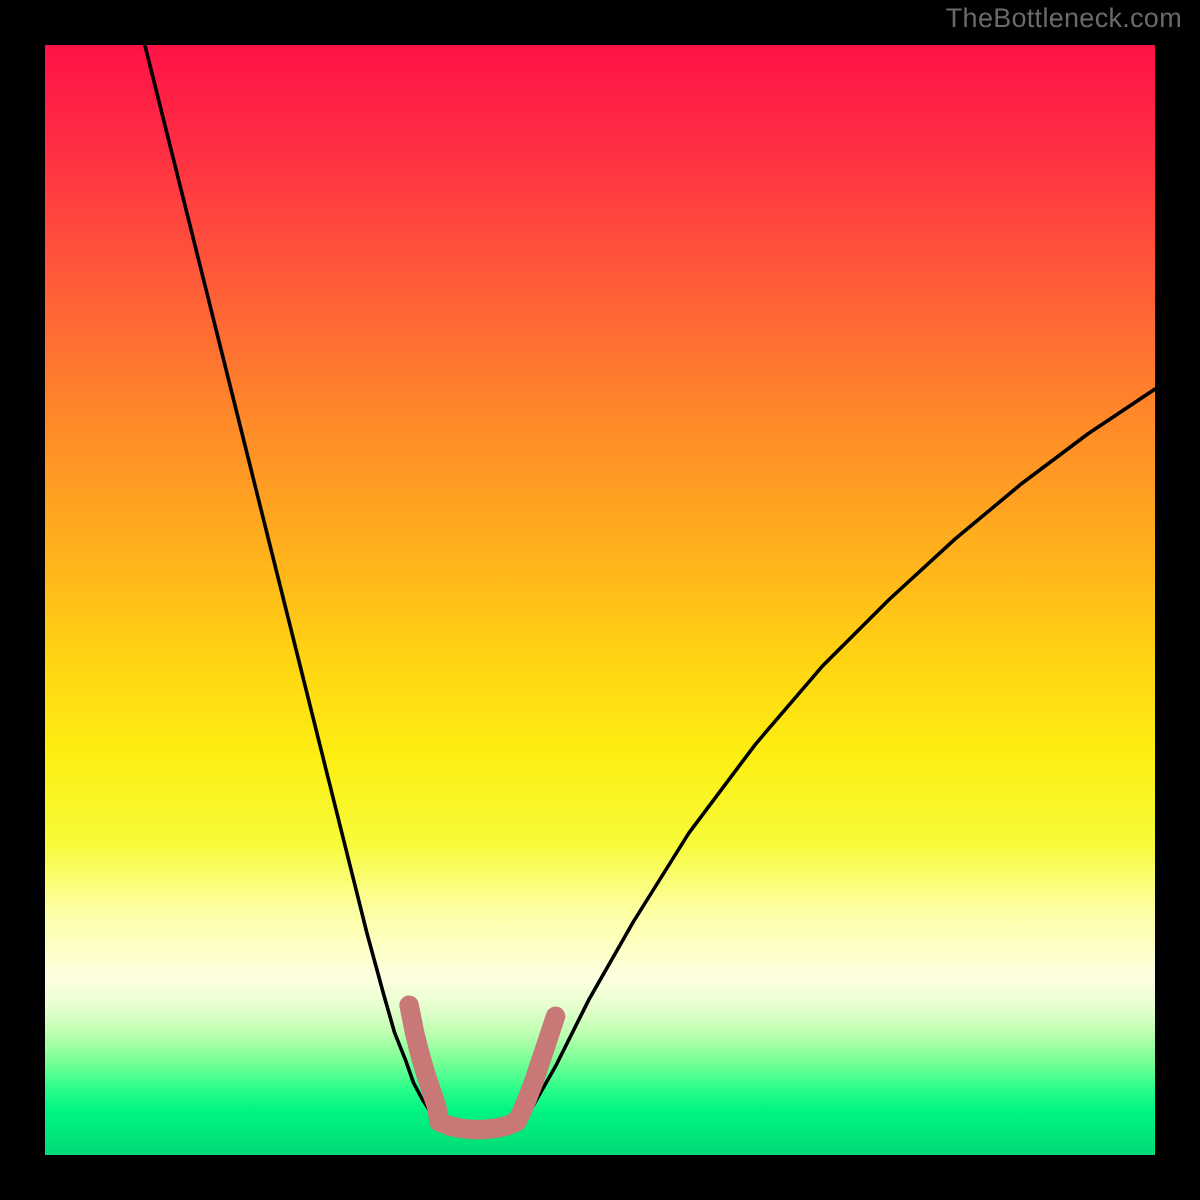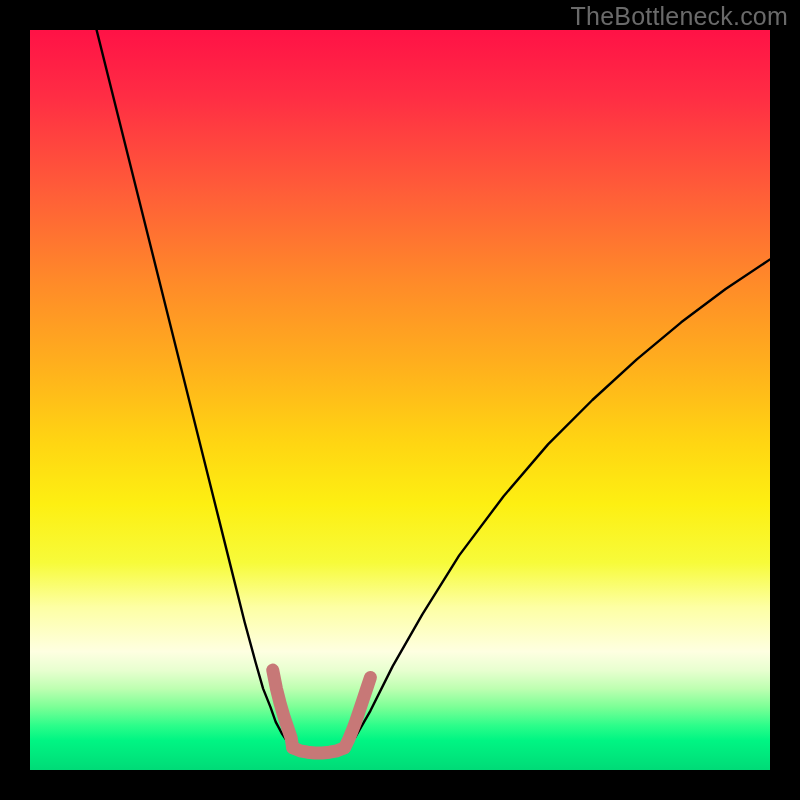--- a/index.html
+++ b/index.html
@@ -9,21 +9,21 @@
     left: 0; top: 0;
     width: 800px; height: 800px;
     background: #000;
   }
   .watermark {
     position: absolute;
     top: 2px;
     right: 12px;
     color: #6a6a6a;
     font-family: Arial, Helvetica, sans-serif;
-    font-size: 25px;
+    font-size: 18px;
     letter-spacing: 0.2px;
     z-index: 10;
     text-align: right;
   }
   .plot-area {
     position: absolute;
     left: 30px;
     top: 30px;
     width: 740px;
     height: 740px;

